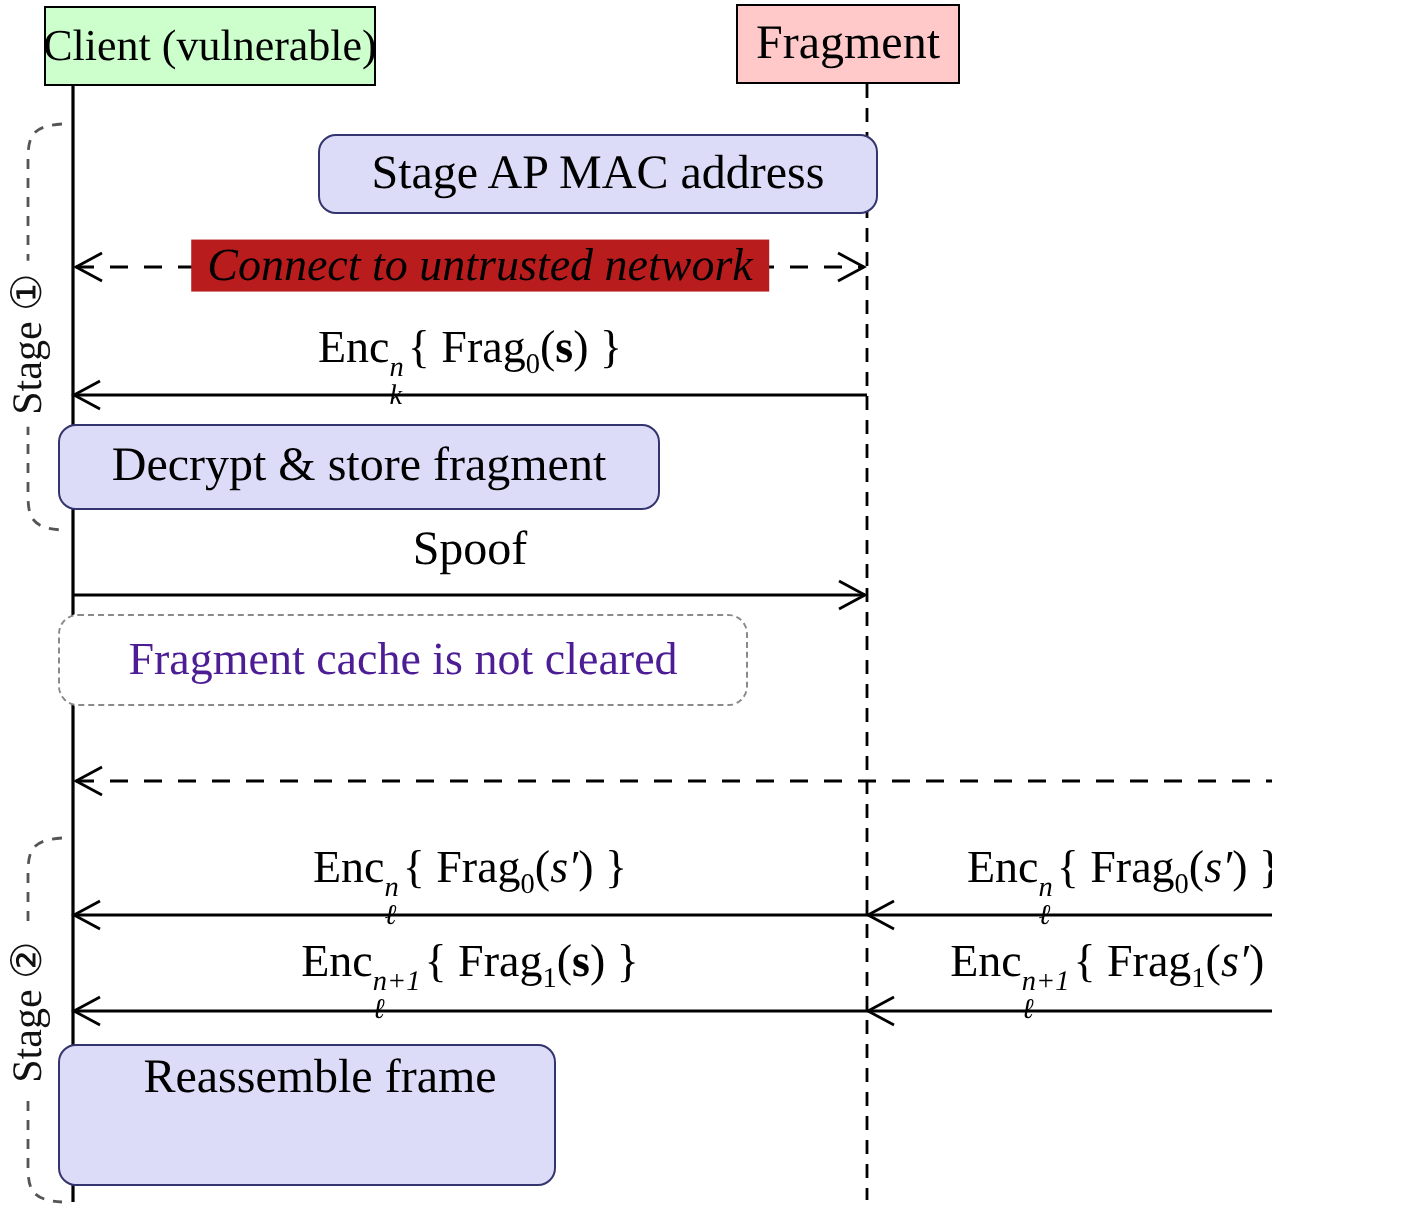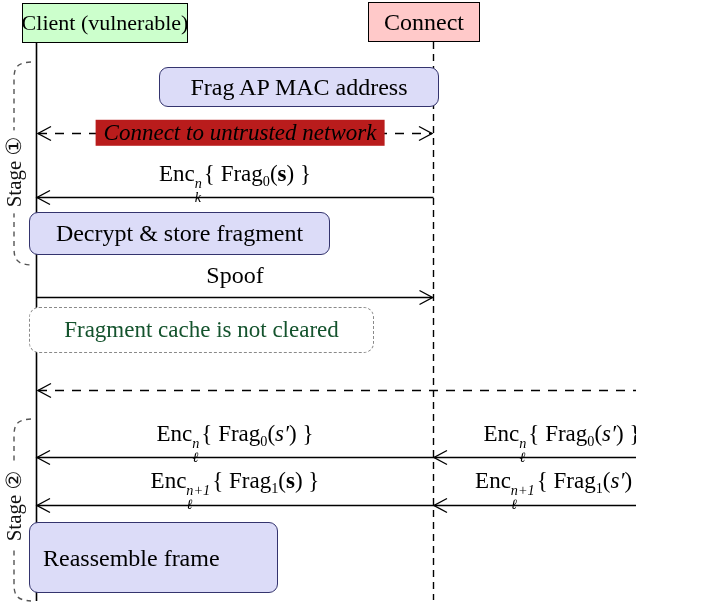--- a/index.html
+++ b/index.html
@@ -13,26 +13,26 @@
     position:absolute;display:flex;align-items:center;justify-content:center;
     border:1.6px solid #000;font-size:22px;white-space:nowrap;box-sizing:border-box;
   }
   .actor.green{background:#ccffcc;}
   .actor.red{background:#ffc9c9;}
   .note{
     position:absolute;display:flex;align-items:center;justify-content:center;
     background:#dcdcf8;border:1.9px solid #34346e;border-radius:9px;
     font-size:23px;white-space:nowrap;box-sizing:border-box;
   }
-  .note.multiline{flex-direction:column;align-items:flex-start;justify-content:center;
+  .note.multiline{flex-direction:row;align-items:flex-start;justify-content:center;
     padding-left:13px;line-height:32px;}
   .ghost{
     position:absolute;display:flex;align-items:center;justify-content:center;
     background:#ffffff;border:1.9px dashed #8a8a8a;border-radius:10px;
-    font-size:23px;color:#14532d;white-space:nowrap;box-sizing:border-box;
+    font-size:23px;color:#4c1d95;white-space:nowrap;box-sizing:border-box;
   }
   .msg{
     position:absolute;transform:translateX(-50%);
     font-size:23px;white-space:nowrap;line-height:1.15;
   }
   .msg.inline{transform:translate(-50%,-50%);background:#b91c1c;padding:0 8px;}
   .italic{font-style:italic;}
   .stage-label{
     position:absolute;transform:translate(-50%,-50%) rotate(-90deg);
     font-size:21px;white-space:nowrap;background:#fff;padding:0 6px;color:#111;
@@ -88,26 +88,26 @@
       <line x1="36.5" y1="505.5" x2="693" y2="505.5"></line>
       <path d="M50 498.5 L37 505.5 L50 512.5"></path>
       <path d="M447 498.5 L434 505.5 L447 512.5"></path>
     </g>
 
     <path d="M31 62 C16 63 14 68 14 80 L14 247 C14 259 16 264 31 265" stroke="#555" stroke-width="1.4" fill="none" stroke-dasharray="5 4.5"></path>
     <path d="M31 419 C16 420 14 425 14 437 L14 583 C14 595 16 600 31 601" stroke="#555" stroke-width="1.4" fill="none" stroke-dasharray="5 4.5"></path>
   </svg>
 
   <div class="actor green" style="left:22px;top:3px;width:166px;height:40px;">Client (vulnerable)</div>
-  <div class="actor red" style="left:368px;top:2px;width:112px;height:40px;font-size:24px;">Connect</div>
+  <div class="actor red" style="left:368px;top:2px;width:112px;height:40px;font-size:24px;">Fragment</div>
 
   <div class="stage-label" style="left:14px;top:172px;">Stage ①</div>
   <div class="stage-label" style="left:14px;top:506px;">Stage ②</div>
 
-  <div class="note" style="left:159px;top:67px;width:280px;height:40px;font-size:24px;">Frag AP MAC address</div>
+  <div class="note" style="left:159px;top:67px;width:280px;height:40px;font-size:24px;">Stage AP MAC address</div>
   <div class="note" style="left:29px;top:212px;width:301px;height:43px;font-size:24px;">Decrypt &amp; store fragment</div>
   <div class="note multiline" style="left:29px;top:522px;width:249px;height:71px;font-size:24px;">
     <span>Reassemble frame</span>
   </div>
 
   <div class="ghost" style="left:29px;top:307px;width:345px;height:46px;">Fragment cache is not cleared</div>
 
   <div class="msg inline italic" style="left:240px;top:133px;">Connect to untrusted network</div>
 
   <div class="msg" style="left:235px;top:161px;"><span>Enc</span><span class="m-ss">

